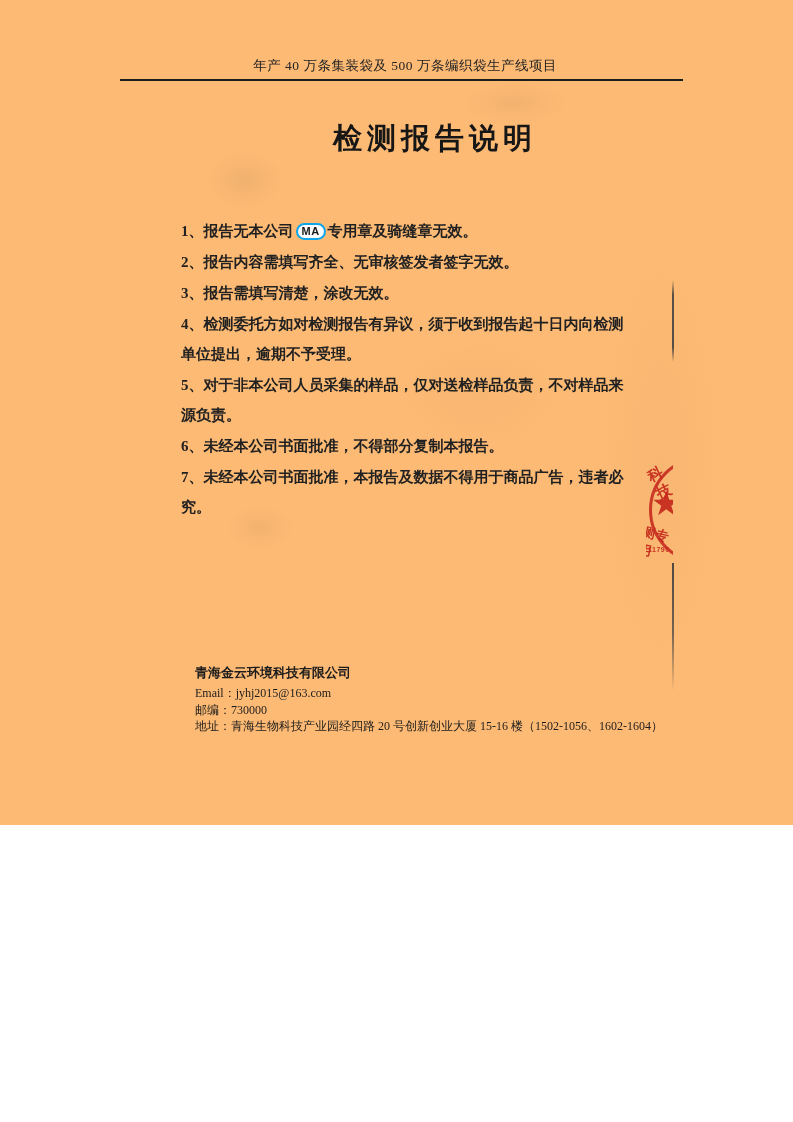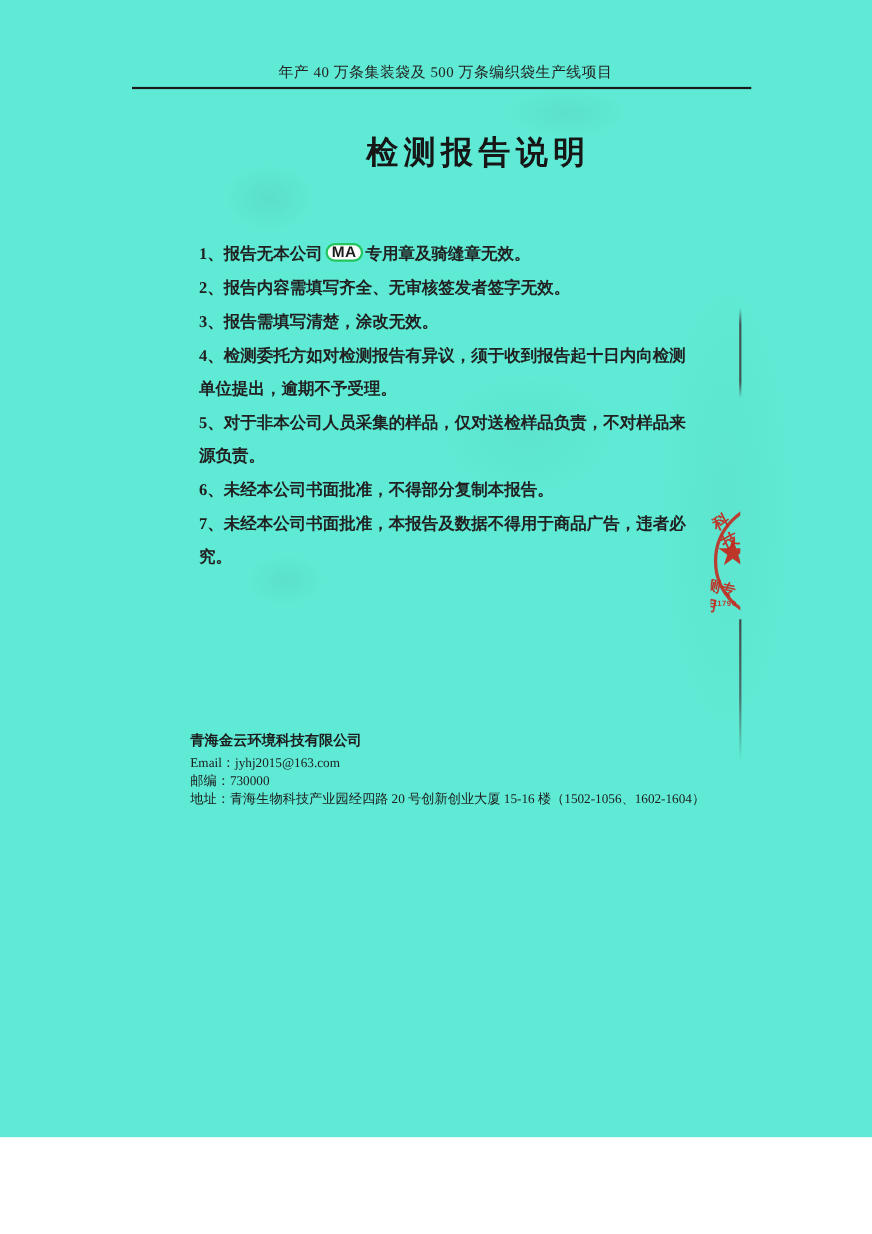--- a/index.html
+++ b/index.html
@@ -1,19 +1,19 @@
 <!DOCTYPE html>
 <html style="--stamp-red: #c5281c;"><head>
 <meta charset="utf-8">
 <style>
   html,body{margin:0;padding:0;background:#ffffff;}
   body{font-family:"Liberation Serif", serif; color:#1f1f1f;}
   .sheet{
-    position:relative; width:793px; height:1034px; margin:0 auto;
-    background:#5eead4; overflow:hidden;
+    position:relative; width:793px; height:825px; margin:0 auto;
+    background:#fdba74; overflow:hidden;
   }
   
   .running-title{
     position:absolute; top:57px; left:20px; width:770px;
     text-align:center; font-size:13.5px; color:#242424; letter-spacing:0.5px;
   }
   .header-rule{
     position:absolute; top:79px; left:120px; width:563px; height:2px;
     background:#1b1b1b;
   }
@@ -23,29 +23,29 @@
     text-align:center; font-size:29px; font-weight:bold; letter-spacing:5px;
     color:#161616;
   }
   
   .notes{
     position:absolute; top:186px; left:181px; width:460px;
     font-size:15px; line-height:30px; font-weight:600; color:#212121;
   }
   .note{ white-space:pre-line; margin:0 0 1px 0; }
   .cma{
-    display:inline-block; border:2px solid #22c55e; border-radius:10px;
+    display:inline-block; border:2px solid #0ea5e9; border-radius:10px;
     font-family:"Liberation Sans", sans-serif;
-    font-size:14px; font-weight:bold; line-height:13px; height:13px;
+    font-size:11px; font-weight:bold; line-height:13px; height:13px;
     padding:0 4px; letter-spacing:0.5px; vertical-align:1px; margin:0 2px;
     color:#1b1b1b; background:#fdfdfd;
   }
   
   .contact{
-    position:absolute; top:665px; left:173px; width:480px;
+    position:absolute; top:665px; left:195px; width:480px;
     font-size:12px; line-height:16px; color:#1c1c1c;
   }
   .contact .company{ font-weight:bold; font-size:13px; margin-bottom:4px; }
   .contact div{ margin-bottom:0.5px; }
   
   .page-number{
     position:absolute; top:1039px; left:0; right:0; 
     font-size:13px; color:#242424; letter-spacing:1px;
   }
   

